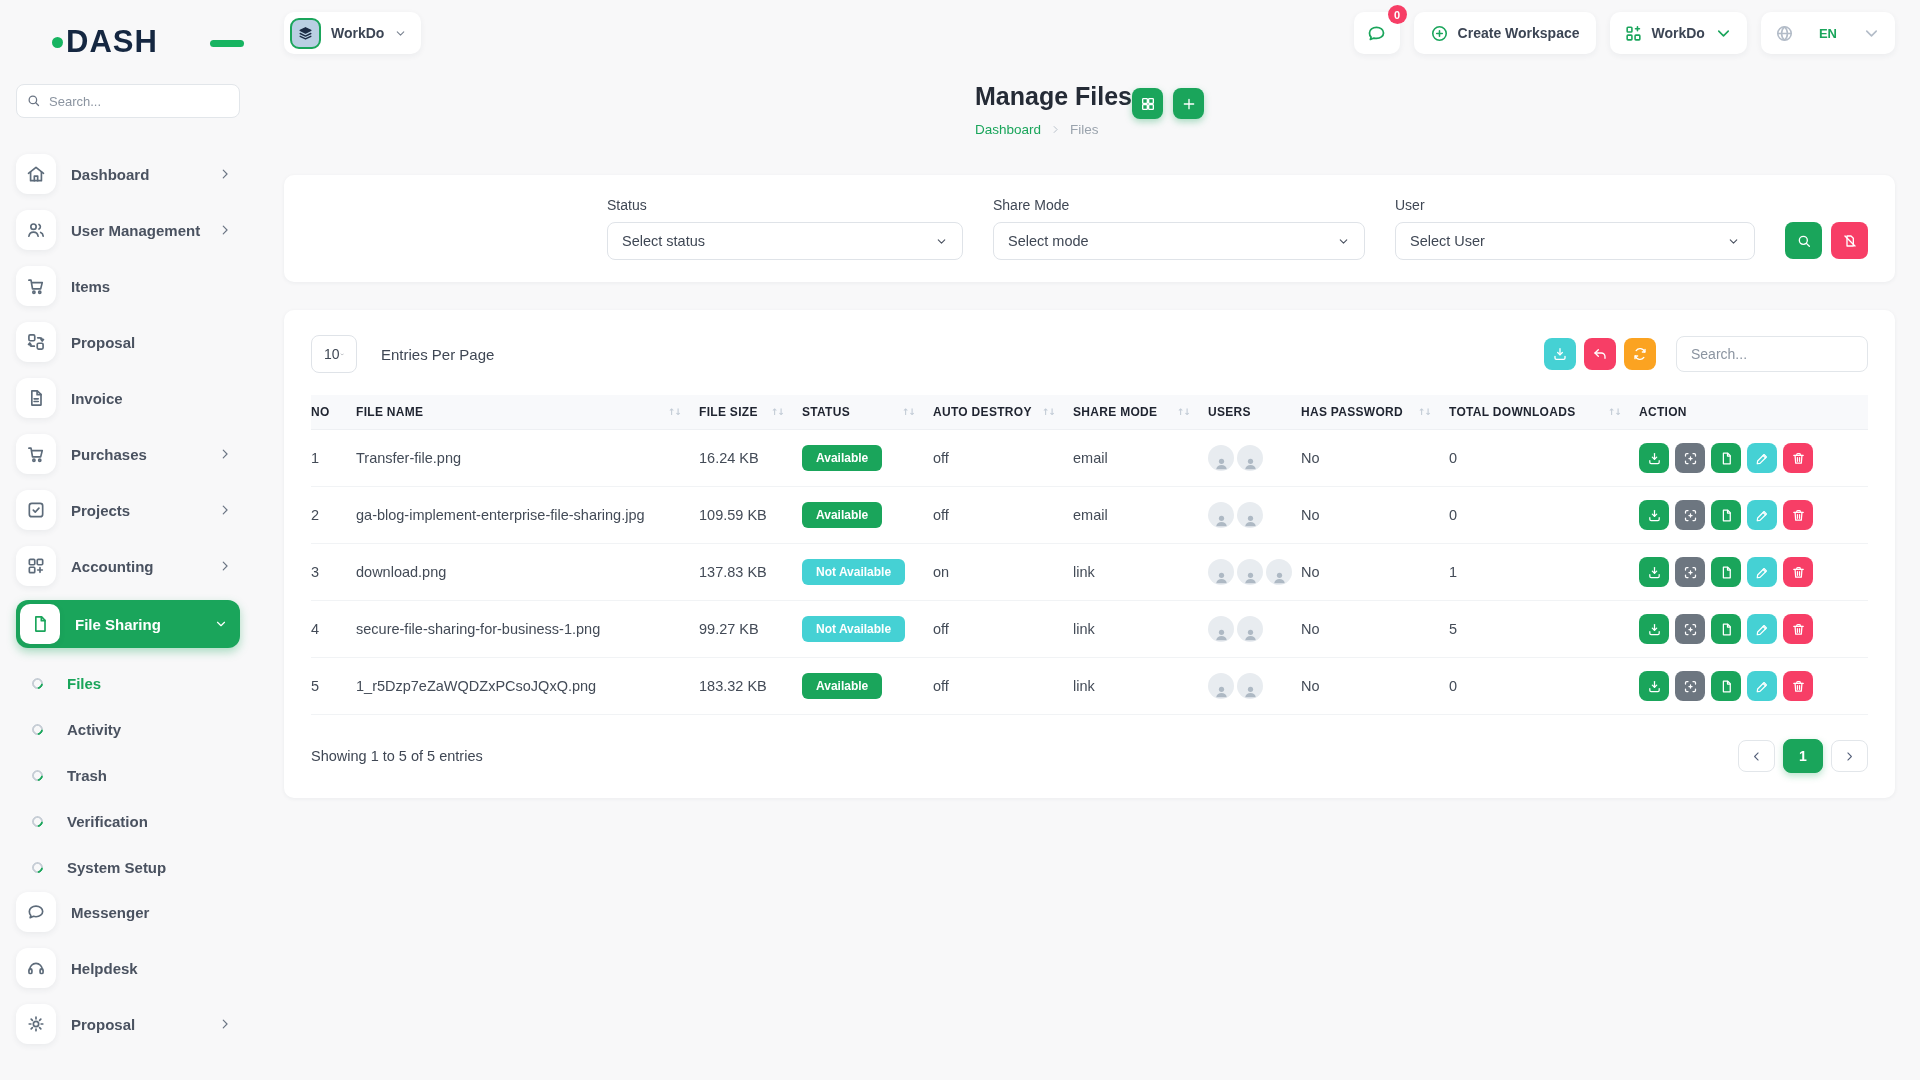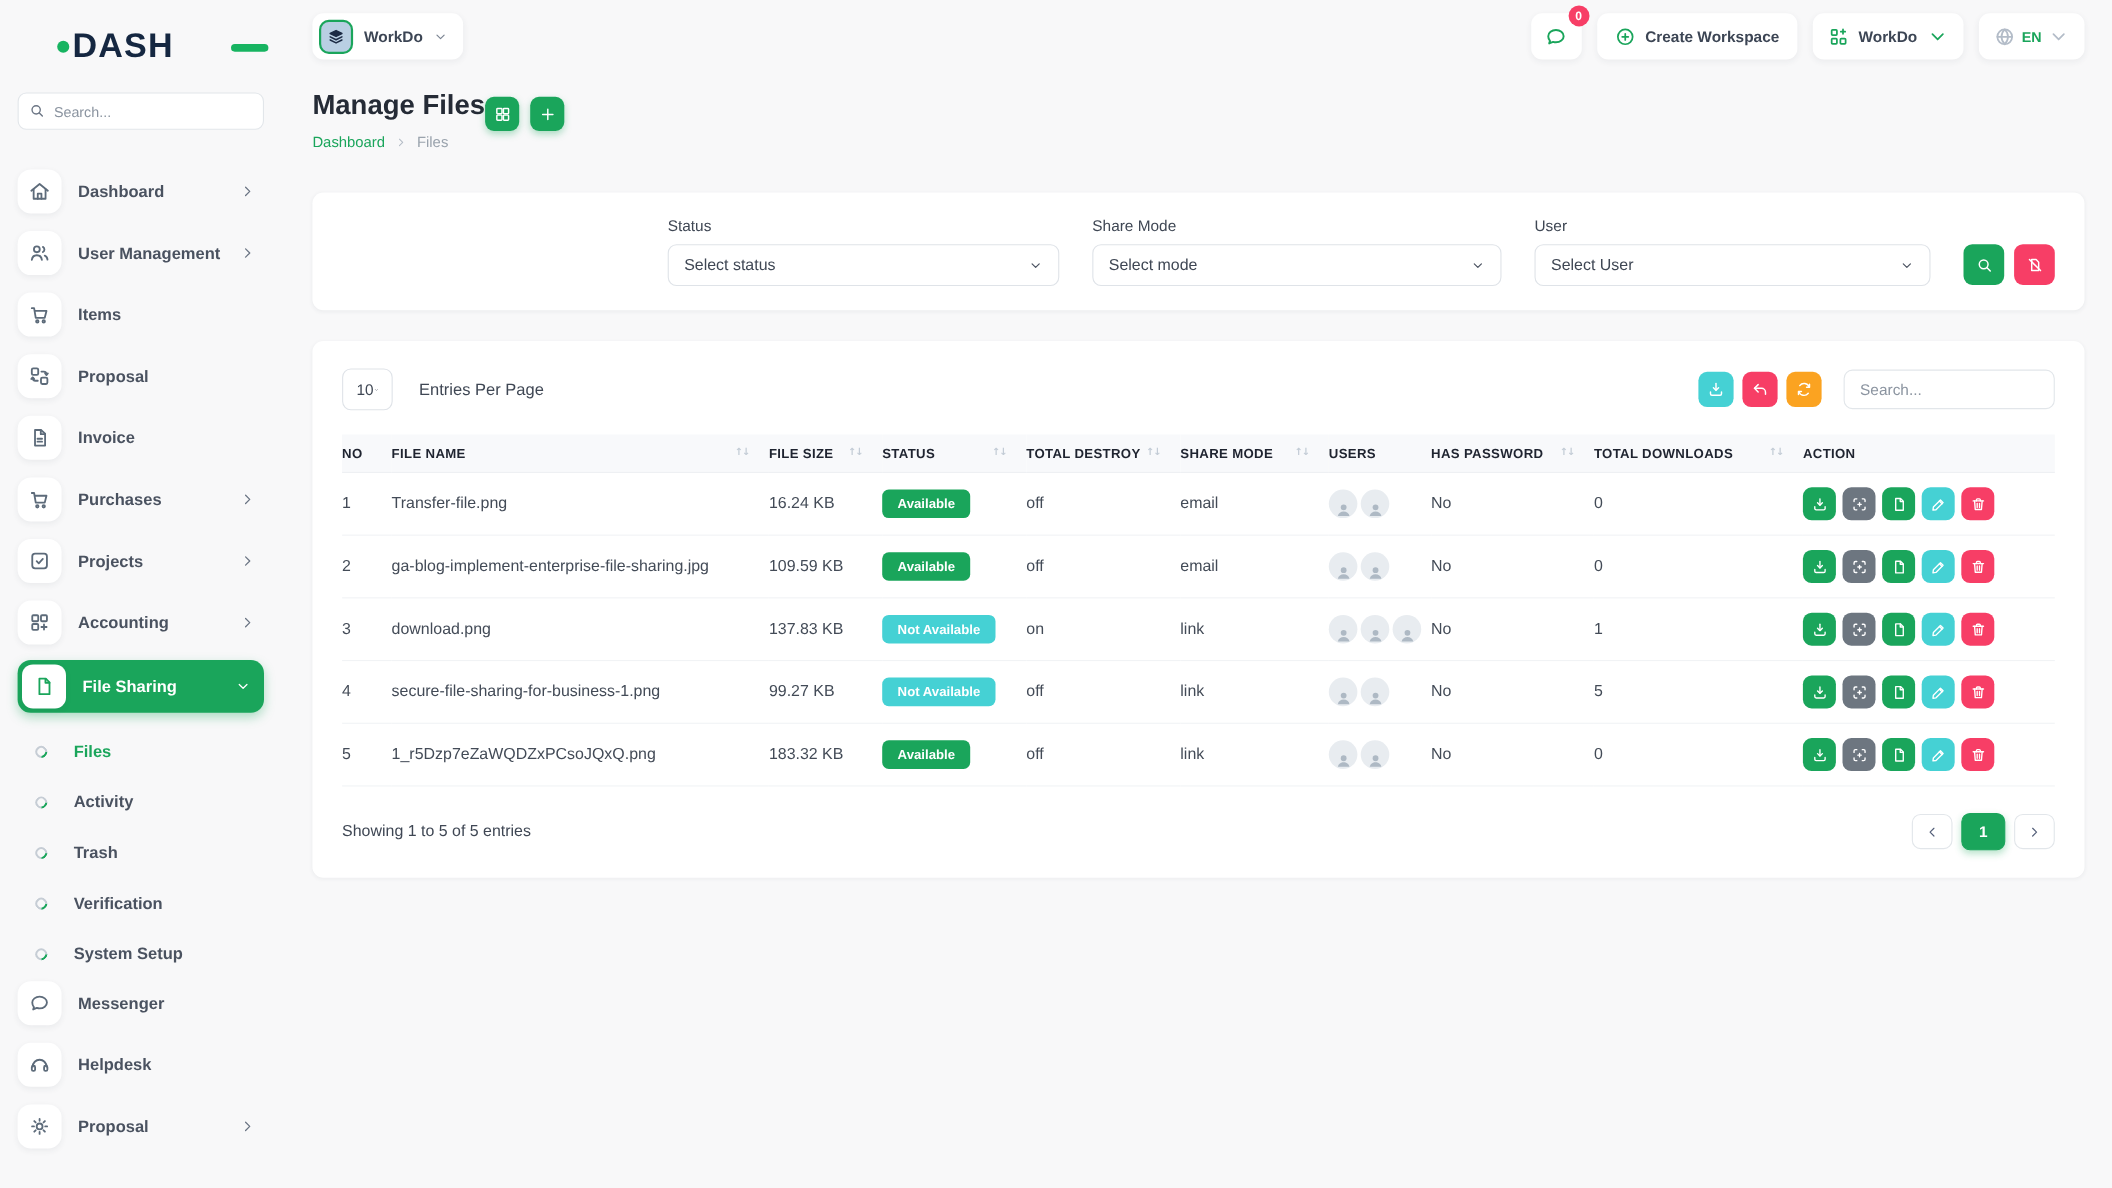--- a/index.html
+++ b/index.html
@@ -57,25 +57,25 @@
   .chev{width:13px;height:13px;color:#7b8492}
   .topbar-right{display:flex;gap:14px}
   .icon-btn{position:relative;width:46px;height:42px;justify-content:center}
   .icon-btn .icon{width:21px;height:21px;color:var(--green)}
   .badge0{position:absolute;top:-7px;right:-7px;min-width:19px;height:19px;border-radius:50%;background:var(--pink);
     color:#fff;font-size:11px;font-weight:700;display:flex;align-items:center;justify-content:center}
   .create-btn{height:42px;padding:0 16px;gap:9px}
   .create-btn .icon{width:19px;height:19px;color:var(--green)}
   .menu-btn{height:42px;padding:0 14px;gap:9px}
   .menu-btn .icon{width:19px;height:19px;color:var(--green)}
-  .lang-btn{height:42px;padding:0 14px;gap:6px}
+  .lang-btn{height:42px;padding:0 14px;gap:25px}
   .lang-btn .icon{width:19px;height:19px;color:#b3bcc8}
   .lang-label{font-size:13px;font-weight:700;color:var(--green)}
 
-  .page-head{display:flex;justify-content:flex-start;align-items:flex-start;margin-top:28px}
+  .page-head{display:flex;justify-content:center;align-items:flex-start;margin-top:28px}
   .page-title{font-size:25px;font-weight:700;color:var(--ink)}
   .breadcrumb{display:flex;align-items:center;gap:9px;margin-top:11px;font-size:13.5px}
   .bc-link{color:var(--green);cursor:pointer}
   .bc-sep{color:#b4bcc6;font-size:13px}
   .bc-current{color:var(--muted)}
   .page-actions{display:flex;gap:10px;margin-top:6px}
   .sq-btn{width:31px;height:31px;border-radius:8px;border:none;background:var(--green);color:#fff;cursor:pointer;
     display:flex;align-items:center;justify-content:center;box-shadow:0 3px 7px rgba(26,165,91,.35)}
   .sq-btn .icon{width:16px;height:16px}
 
@@ -603,21 +603,21 @@
    </div>
               </th>
               <th>
                 <div class="th-inner">
      <span class="th-label">STATUS</span>
      <span class="sort">↑↓</span>
    </div>
               </th>
               <th>
                 <div class="th-inner">
-     <span class="th-label">TOTAL DESTROY</span>
+     <span class="th-label">AUTO DESTROY</span>
      <span class="sort">↑↓</span>
    </div>
               </th>
               <th>
                 <div class="th-inner">
      <span class="th-label">SHARE MODE</span>
      <span class="sort">↑↓</span>
    </div>
               </th>
               <th>

